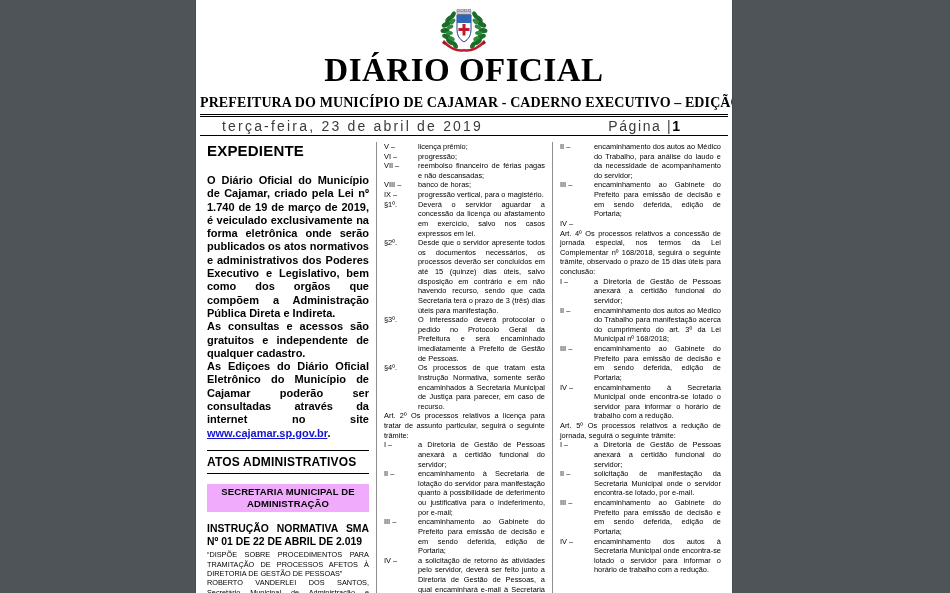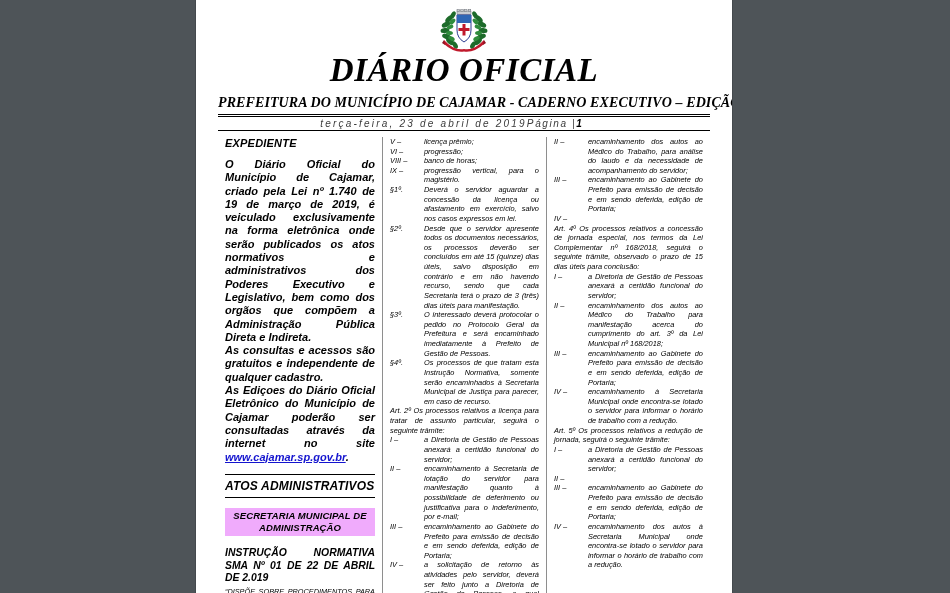--- a/index.html
+++ b/index.html
@@ -27,23 +27,22 @@
     left: 196px;
     top: 0;
     width: 536px;
     height: 593px;
     background: #ffffff;
     box-shadow: 0 0 0 1px rgba(0,0,0,0.12);
     overflow: hidden;
   }
 
   .page-inner {
-    padding: 0 22px;
+    padding: 0 4px;
     height: 100%;
-    font-style: italic;
   }
 
   
   .masthead { text-align: center; padding-top: 8px; }
 
   .crest {
     width: 56px;
     height: 44px;
     margin: 0 auto;
     display: block;
@@ -72,22 +71,22 @@
   .rule-double {
     margin-top: 3px;
     border-top: 1.6px solid #000;
     border-bottom: 1px solid #000;
     height: 3px;
   }
 
   .dateline {
     display: flex;
     align-items: center;
-    justify-content: center;
-    font-size: 10px;
+    justify-content: space-between;
+    font-size: 14px;
     color: #3b3b3b;
     letter-spacing: 2.2px;
     padding: 1px 2px 1px 2px;
     font-family: "Liberation Sans", sans-serif;
   }
   .dateline .left { padding-left: 20px; }
   .dateline .right { padding-right: 46px; letter-spacing: 1.6px; }
   .dateline .right b { letter-spacing: 0; color: #000; }
 
   .rule-bottom {
@@ -103,24 +102,24 @@
 
   .col {
     width: 33.333%;
     padding: 0 7px;
     position: relative;
   }
   .col + .col { border-left: 1px solid #8e8e8e; }
 
   
   .exp-head {
-    font-size: 11px;
-    font-weight: bold;
-    color: #000;
-    margin-bottom: 9px;
+    font-size: 15px;
+    font-weight: bold;
+    color: #000;
+    margin-bottom: 15px;
     letter-spacing: 0.2px;
   }
 
   .exp-body {
     font-size: 11px;
     font-weight: bold;
     line-height: 1.21;
     text-align: justify;
     color: #000;
   }
@@ -301,20 +300,24 @@
 
             <div class="it">
                 <span class="mark">V –</span>
                 <span class="txt">licença prêmio;</span>
               </div>
             <div class="it">
                 <span class="mark">VI –</span>
                 <span class="txt">progressão;</span>
               </div>
             <div class="it">
+                <span class="mark">VII –</span>
+                <span class="txt">reembolso financeiro de férias pagas e não descansadas;</span>
+              </div>
+            <div class="it">
                 <span class="mark">VIII –</span>
                 <span class="txt">banco de horas;</span>
               </div>
             <div class="it">
                 <span class="mark">IX –</span>
                 <span class="txt">progressão vertical, para o magistério.</span>
               </div>
 
             <div class="it">
                 <span class="mark">§1º.</span>
@@ -390,20 +393,21 @@
               </div>
 
             <p>Art. 5º  Os processos relativos a redução de jornada, seguirá o seguinte trâmite:</p>
 
             <div class="it">
                 <span class="mark">I –</span>
                 <span class="txt">a Diretoria de Gestão de Pessoas anexará a certidão funcional do servidor;</span>
               </div>
             <div class="it">
                 <span class="mark">II –</span>
+                <span class="txt">solicitação de manifestação da Secretaria Municipal onde o servidor encontra-se lotado, por e-mail.</span>
               </div>
             <div class="it">
                 <span class="mark">III –</span>
                 <span class="txt">encaminhamento ao Gabinete do Prefeito para emissão de decisão e em sendo deferida, edição de Portaria;</span>
               </div>
             <div class="it">
                 <span class="mark">IV –</span>
                 <span class="txt">encaminhamento dos autos à Secretaria Municipal onde encontra-se lotado o servidor para informar o horário de trabalho com a redução.</span>
               </div>
 

